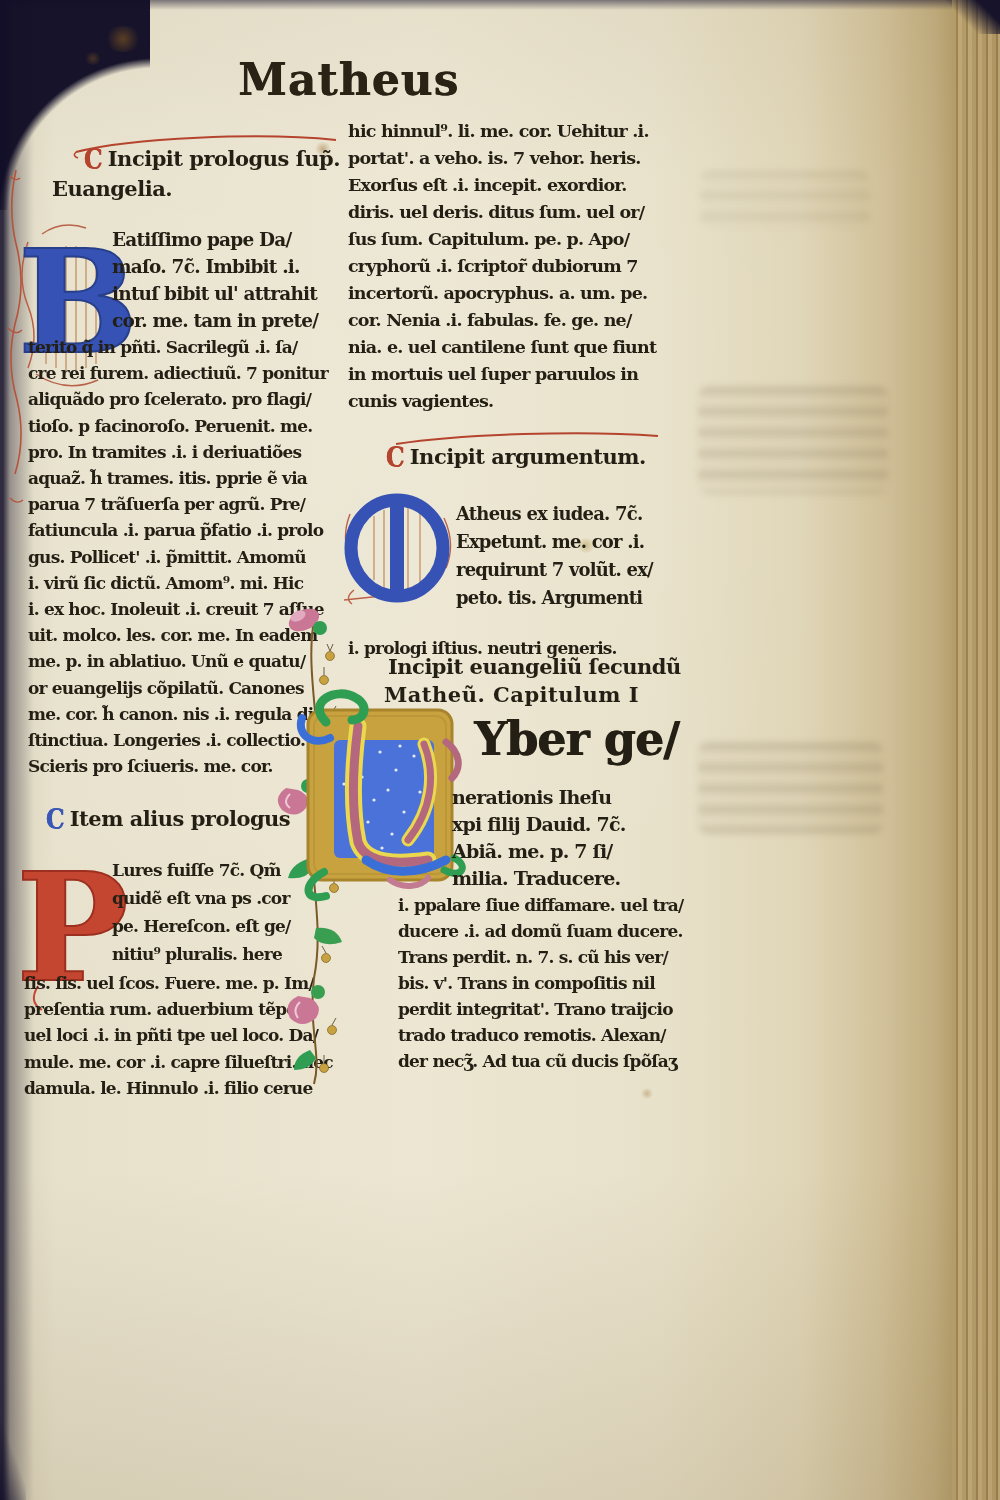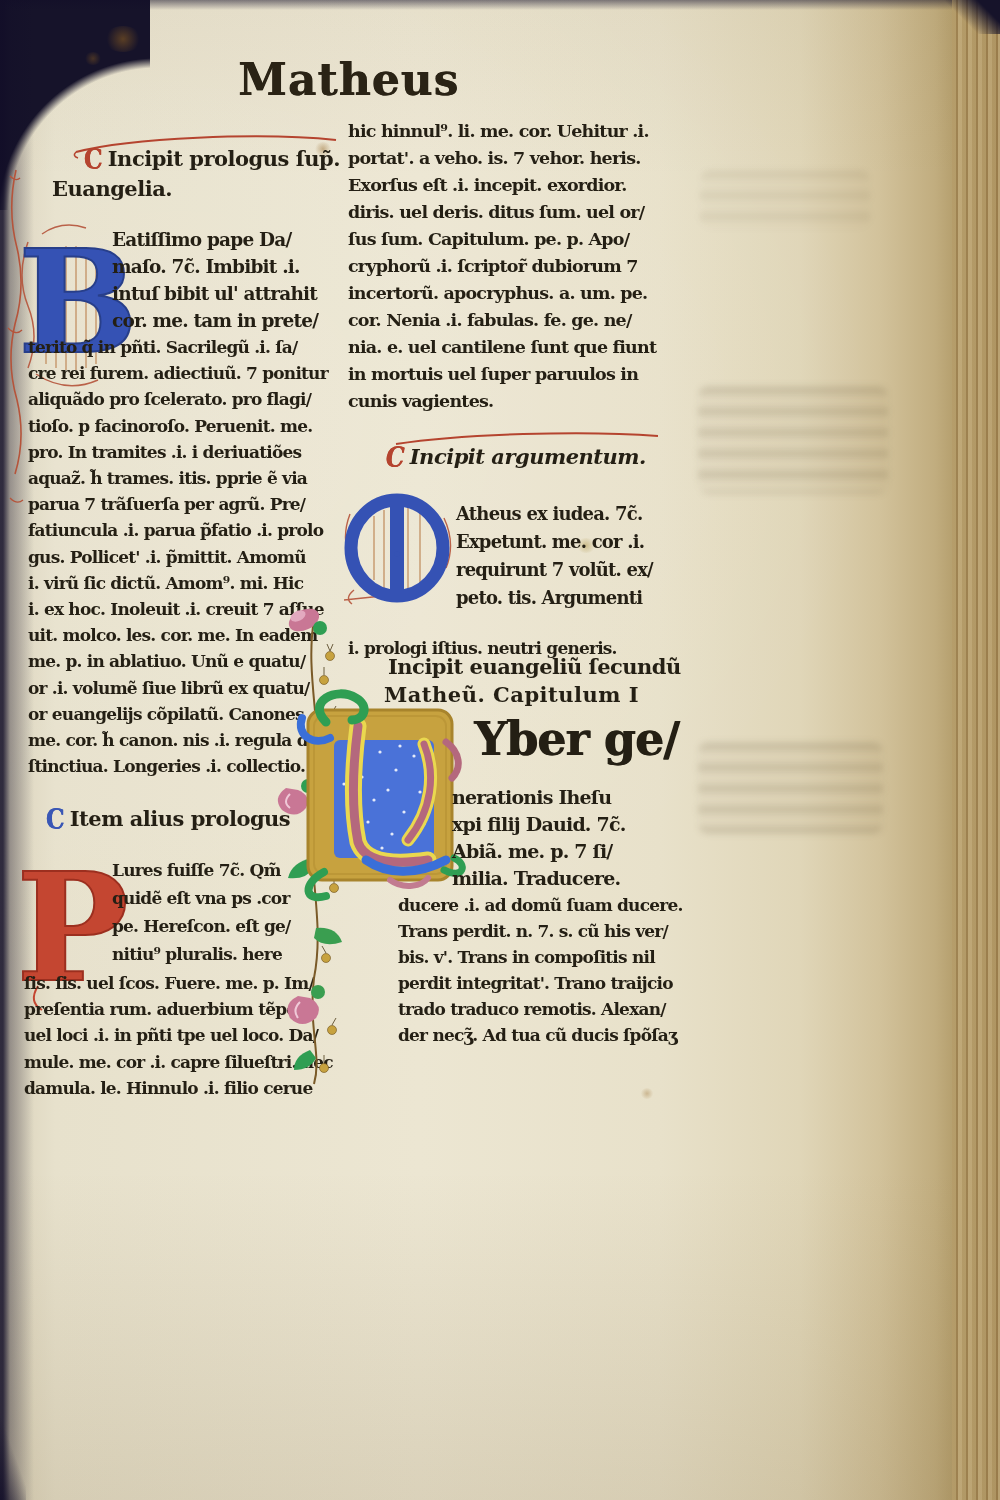--- a/index.html
+++ b/index.html
@@ -111,24 +111,24 @@
         <div class="line">tioſo. p facinoroſo. Peruenit. me.</div>
         <div class="line">pro. In tramites .i. i deriuatiões</div>
         <div class="line">aquaz̃. h̃ trames. itis. pprie ẽ via</div>
         <div class="line">parua 7 trãſuerſa per agrũ. Pre/</div>
         <div class="line">fatiuncula .i. parua p̃fatio .i. prolo</div>
         <div class="line">gus. Pollicet' .i. p̃mittit. Amomũ</div>
         <div class="line">i. virũ ſic dictũ. Amom⁹. mi. Hic</div>
         <div class="line">i. ex hoc. Inoleuit .i. creuit 7 aſſue</div>
         <div class="line">uit. molco. les. cor. me. In eadem</div>
         <div class="line">me. p. in ablatiuo. Unũ e quatu/</div>
-        <div class="line">or .i. volumẽ ſiue librũ ex quatu/</div>
         <div class="line">or euangelijs cõpilatũ. Canones</div>
         <div class="line">me. cor. h̃ canon. nis .i. regula di/</div>
         <div class="line">ſtinctiua. Longeries .i. collectio.</div>
+        <div class="line">Scieris pro ſciueris. me. cor.</div>
       </div>
 
     <div class="abs txt rub" style="left:44px;top:806px;">
       <span class="pc blue">C</span><span>Item alius prologus</span>
     </div>
 
     <svg class="abs" style="left:8px;top:844px;" width="130" height="170">
       <text x="8" y="136" font-family="DejaVu Serif, serif" font-weight="bold" font-size="150" fill="#c44631" stroke="#9c2f1f" stroke-width="2">P</text>
       <path d="M30,142 q-10,16 4,24" stroke="#c44631" stroke-width="2" fill="none"></path>
     </svg>
@@ -199,21 +199,21 @@
         <div class="line">incertorũ. apocryphus. a. um. pe.</div>
         <div class="line">cor. Nenia .i. fabulas. fe. ge. ne/</div>
         <div class="line">nia. e. uel cantilene ſunt que fiunt</div>
         <div class="line">in mortuis uel ſuper paruulos in</div>
         <div class="line">cunis vagientes.</div>
       </div>
 
     <svg class="abs" style="left:392px;top:428px;" width="272" height="22">
       <path d="M4,16 C70,6 190,2 266,8" stroke="#b5442f" stroke-width="2" fill="none"></path>
     </svg>
-    <div class="abs txt rub" style="left:384px;top:444px;font-style:italic;">
+    <div class="abs txt rub" style="left:384px;top:444px;">
       <span class="pc red">C</span><span>Incipit argumentum.</span>
     </div>
 
     <svg class="abs" style="left:340px;top:494px;" width="120" height="112">
       <g stroke="#c08a5a" stroke-width="2" opacity=".6">
         <path d="M34,22 V86 M44,16 V94 M56,14 V96 M68,14 V96 M80,18 V92"></path>
       </g>
       <g stroke="#b5543b" stroke-width="1.4" fill="none" opacity=".9">
         <path d="M10,20 q-10,26 2,50 M104,24 q12,26 2,50"></path>
         <path d="M14,96 q-10,8 -2,14 M42,102 l-38,4"></path>
@@ -276,20 +276,21 @@
     </svg>
 
     <div class="abs txt big-open" style="left:460px;top:712px;margin-left:14px;">Yber ge/</div>
     <div class="abs txt lines" style="left:452px;top:784px;font-size:19px;line-height:27px;">
         <div class="line">nerationis Iheſu</div>
         <div class="line">xpi filij Dauid. 7c̃.</div>
         <div class="line">Abiã. me. p. 7 ſi/</div>
         <div class="line">milia. Traducere.</div>
       </div>
     <div class="abs txt lines" style="left:398px;top:892px;font-size:17px;line-height:26px;">
+        <div class="line">i. ppalare ſiue diffamare. uel tra/</div>
         <div class="line">ducere .i. ad domũ ſuam ducere.</div>
         <div class="line">Trans perdit. n. 7. s. cũ his ver/</div>
         <div class="line">bis. v'. Trans in compoſitis nil</div>
         <div class="line">perdit integritat'. Trano traijcio</div>
         <div class="line">trado traduco remotis. Alexan/</div>
         <div class="line">der necʒ̃. Ad tua cũ ducis ſpõſaʒ</div>
       </div>
 
   </div>
 </div>

